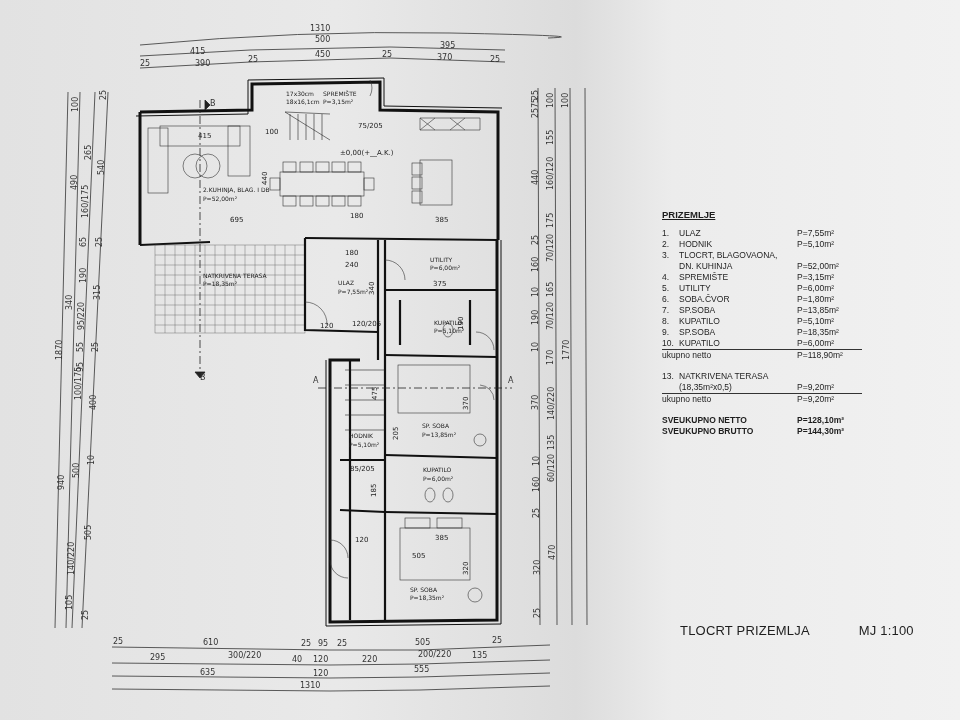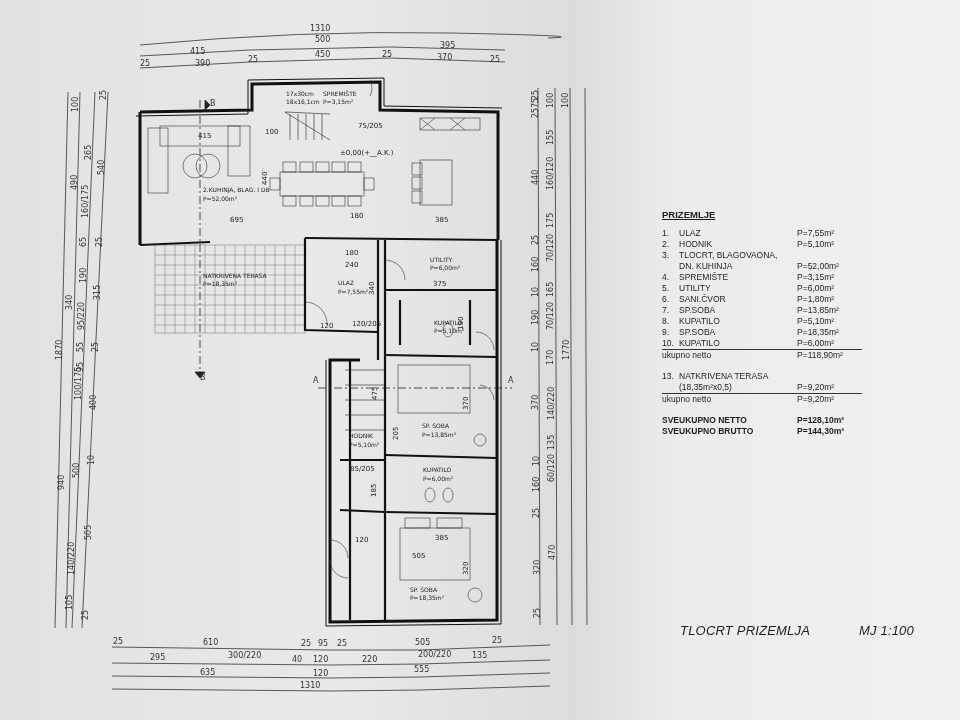--- a/index.html
+++ b/index.html
@@ -12,21 +12,21 @@
   .legend .title{font-weight:bold;text-decoration:underline;font-size:9.5px;margin-bottom:8px;}
   .legend .row{display:flex;}
   .legend .num{width:17px;}
   .legend .name{width:118px;}
   .legend .val{flex:1;}
   .legend .total .name{width:135px;}
   .legend .uline{border-bottom:1px solid #333;align-items:flex-end;}
   .legend .gap{height:10px;}
   .legend .bold{font-weight:bold;}
   .footer{position:absolute;left:680px;top:623px;font-size:13px;color:#1e1e1e;letter-spacing:0.2px;}
-  .footer span{display:inline-block;font-style:italic;}
+  .footer span{display:inline-block;}
   .footer .scale{margin-left:45px;}
 </style>
 </head>
 <body>
 
 <div class="paper"></div>
 
 <svg class="plan" width="960" height="720" viewBox="0 0 960 720">
   <g stroke="#333" stroke-width="0.8" fill="none">
     <path d="M140 45 Q300 30 450 33 T548 38"></path>
@@ -321,21 +321,21 @@
       <span class="name">SPREMIŠTE</span>
       <span class="val">P=3,15m²</span>
     </div>
   <div class="row">
       <span class="num">5.</span>
       <span class="name">UTILITY</span>
       <span class="val">P=6,00m²</span>
     </div>
   <div class="row">
       <span class="num">6.</span>
-      <span class="name">SANI.ČVOR</span>
+      <span class="name">SOBA.ČVOR</span>
       <span class="val">P=1,80m²</span>
     </div>
   <div class="row">
       <span class="num">7.</span>
       <span class="name">SP.SOBA</span>
       <span class="val">P=13,85m²</span>
     </div>
   <div class="row">
       <span class="num">8.</span>
       <span class="name">KUPATILO</span>

